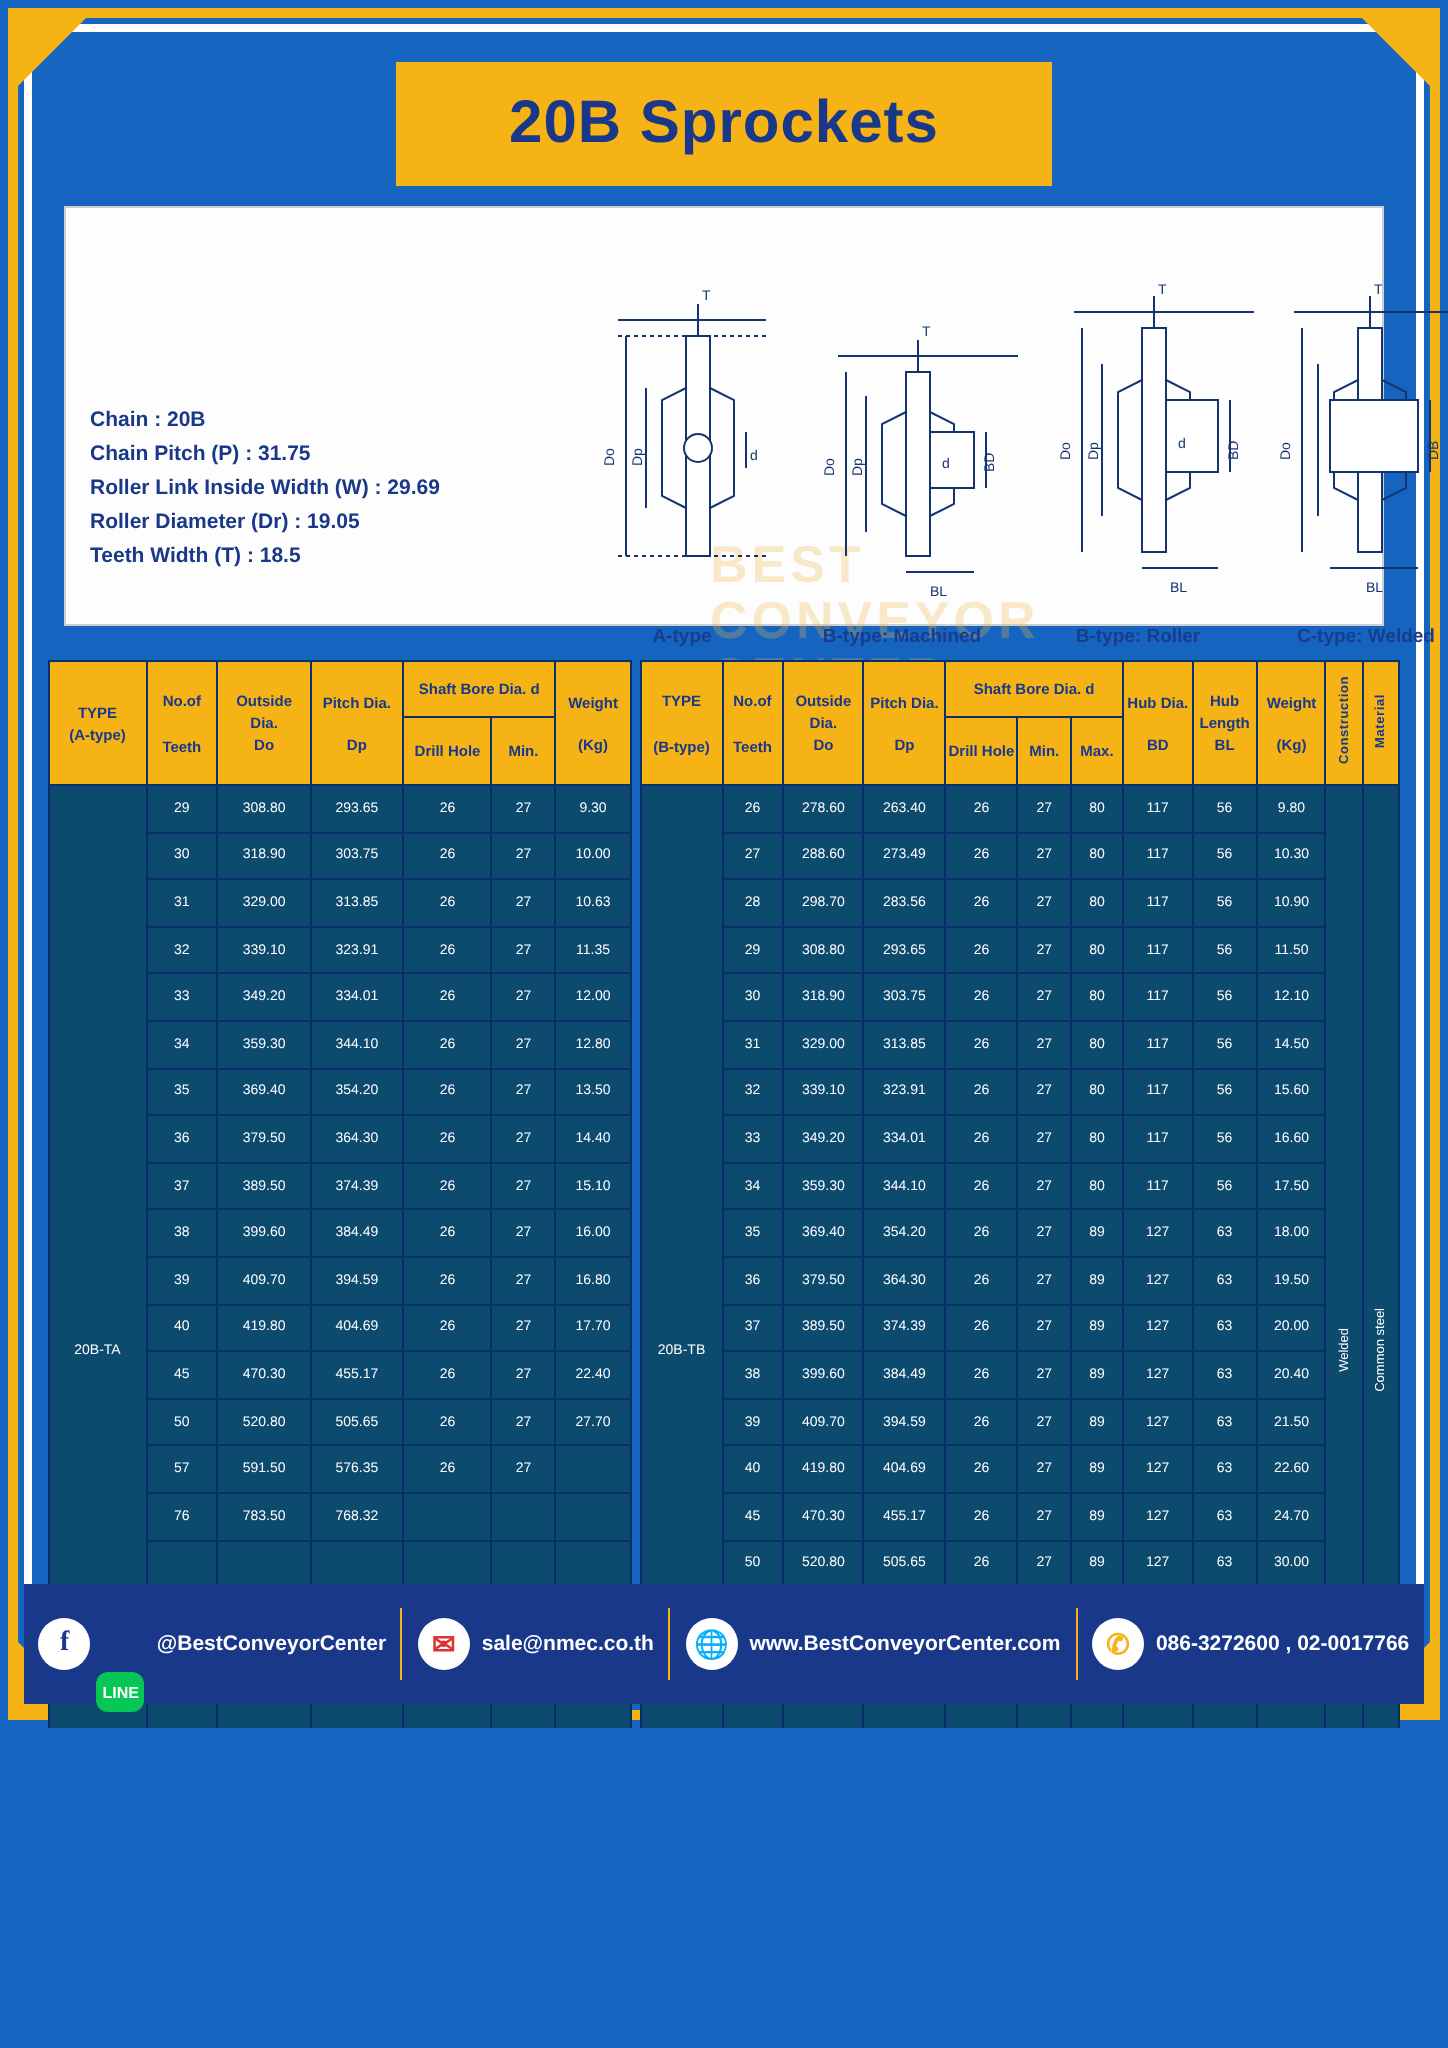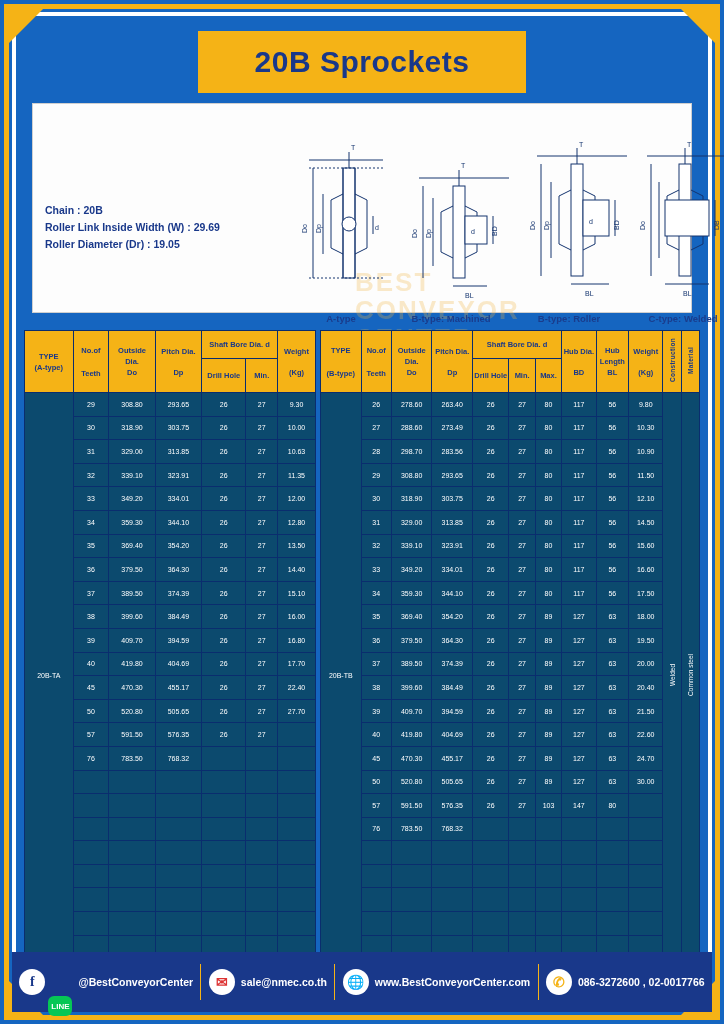--- a/index.html
+++ b/index.html
@@ -3,21 +3,21 @@
 <meta charset="utf-8">
 <style>
   * { box-sizing: border-box; margin: 0; padding: 0; }
   html, body {
     width: 724px; height: 1024px;
     font-family: "Liberation Sans", sans-serif;
     background: #1565c0;
   }
   .page {
     position: relative;
-    width: 724px; height: 1024px;
+    width: 724px; height: 864px;
     background: #1565c0;
     overflow: hidden;
   }
   
   .frame-yellow-outer {
     position: absolute; left: 4px; top: 4px; right: 4px; bottom: 4px;
     border: 5px solid #f5b316;
   }
   .frame-white {
     position: absolute; left: 12px; top: 12px; right: 12px; bottom: 12px;
@@ -142,22 +142,24 @@
     <div class="ttl">20B Sprockets</div>
   </div>
 
   <div class="spec-box">
     <div class="watermark">
       <div class="wm-text">BEST CONVEYOR CENTER</div>
     </div>
 
     <div class="spec-list">
       <div>Chain : 20B</div>
+      <div>Chain Pitch (P) : 31.75</div>
       <div>Roller Link Inside Width (W) : 29.69</div>
       <div>Roller Diameter (Dr) : 19.05</div>
+      <div>Teeth Width (T) : 18.5</div>
     </div>
 
     <div class="diagrams">
 
       <div class="dgm" style="left:10px;">
         <svg width="100" height="170" viewBox="0 0 100 170">
           <g stroke="#14346f" fill="none" stroke-width="1">
             <line x1="18" y1="22" x2="92" y2="22"></line>
             <line x1="58" y1="14" x2="58" y2="30"></line>
             <text x="60" y="12" font-size="7" fill="#14346f" stroke="none">T</text>

